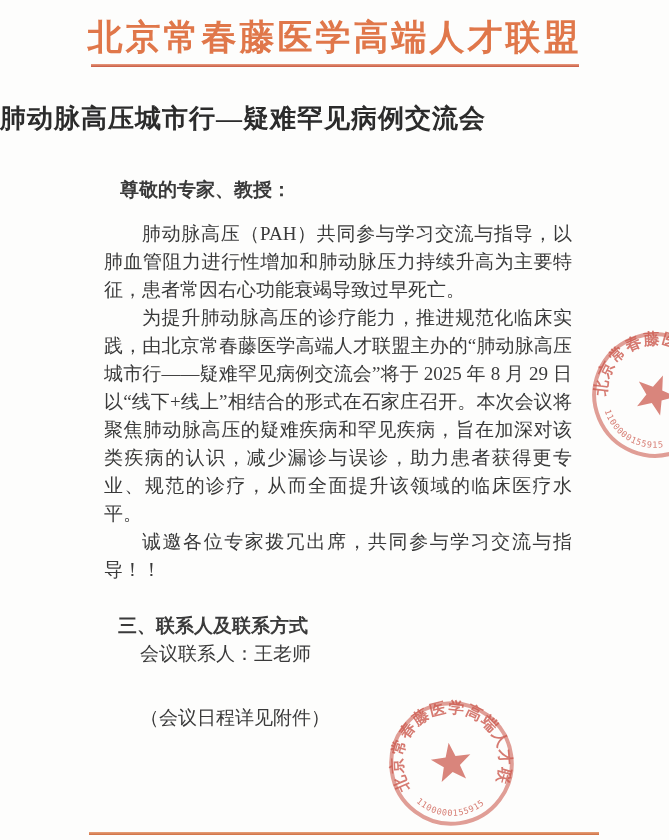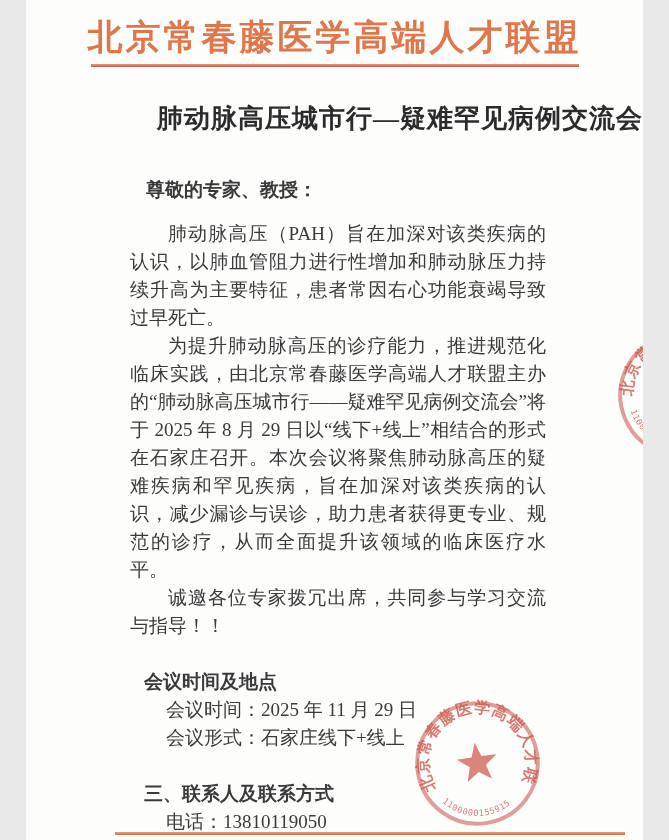--- a/index.html
+++ b/index.html
@@ -1,18 +1,18 @@
 <!DOCTYPE html>
 <html lang="zh"><head>
 <meta charset="utf-8">
 <style>
   html,body { margin:0; padding:0; background:#e9e9e9; }
   .page {
     position: relative;
-    width: 617px; height: 840px;
+    width: 669px; height: 840px;
     margin: 0 auto;
     background: #fdfdfc;
     overflow: hidden;
     font-family: "Liberation Serif", "DejaVu Serif", serif;
     color: #3a3a3a;
   }
   
   .org-title {
     margin: 14px 0 0 0;
     text-align: center;
@@ -22,21 +22,21 @@
     letter-spacing: 3px;
     color: #e0774a;
   }
   .title-rule {
     width: 488px; height: 3px;
     margin: 3px auto 0 auto;
     background: linear-gradient(#e89a7e, #c75a42);
   }
   .doc-title {
     margin: 34px 0 0 0;
-    text-align: right;
+    text-align: left;
     font-weight: bold;
     font-size: 26px;
     letter-spacing: 1px;
     color: #2b2b2b;
   }
   
   .body {
     margin: 40px 97px 0 104px;   
     font-size: 19px;
     line-height: 28px;
@@ -74,33 +74,28 @@
 
 <div class="page">
 
   <h1 class="org-title">北京常春藤医学高端人才联盟</h1>
   <div class="title-rule"></div>
 
   <h2 class="doc-title">肺动脉高压城市行—疑难罕见病例交流会</h2>
 
   <main class="body">
     <p class="salutation">尊敬的专家、教授：</p>
-    <p class="para">肺动脉高压（PAH）旨在加深对该类疾病的认识，以肺血管阻力进行性增加和肺动脉压力持续升高为主要特征，患者常因右心功能衰竭导致过早死亡。</p>
+    <p class="para">肺动脉高压（PAH）共同参与学习交流与指导，以肺血管阻力进行性增加和肺动脉压力持续升高为主要特征，患者常因右心功能衰竭导致过早死亡。</p>
     <p class="para">为提升肺动脉高压的诊疗能力，推进规范化临床实践，由北京常春藤医学高端人才联盟主办的“肺动脉高压城市行——疑难罕见病例交流会”将于 2025 年 8 月 29 日以“线下+线上”相结合的形式在石家庄召开。本次会议将聚焦肺动脉高压的疑难疾病和罕见疾病，旨在加深对该类疾病的认识，减少漏诊与误诊，助力患者获得更专业、规范的诊疗，从而全面提升该领域的临床医疗水平。</p>
     <p class="para">诚邀各位专家拨冗出席，共同参与学习交流与指导！！</p>
 
-    <section class="sec">
-      <h3 class="sec-heading">会议时间及地点</h3>
-      <p class="sec-item">会议时间：2025 年 11 月 29 日</p>
-      <p class="sec-item">会议形式：石家庄线下+线上</p>
-    </section>
 
     <section class="sec">
       <h3 class="sec-heading">三、联系人及联系方式</h3>
-      <p class="sec-item">电话：13810119050</p>
+      <p class="sec-item">会议联系人：王老师</p>
     </section>
 
     <p class="note">（会议日程详见附件）</p>
 
   </main>
 
   <div class="footer-line"></div>
 
   <svg class="stamp stamp-right" viewBox="0 0 200 200">
     <defs>

